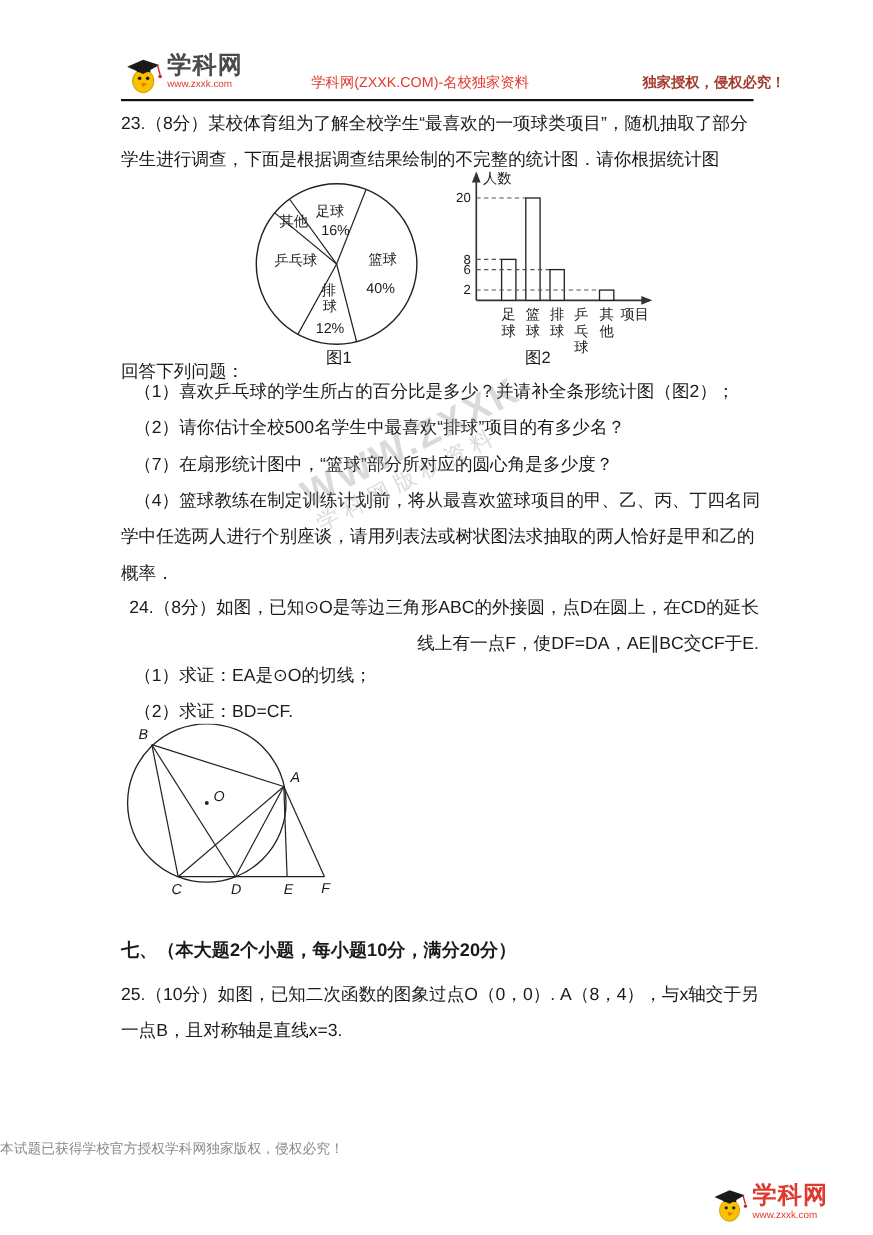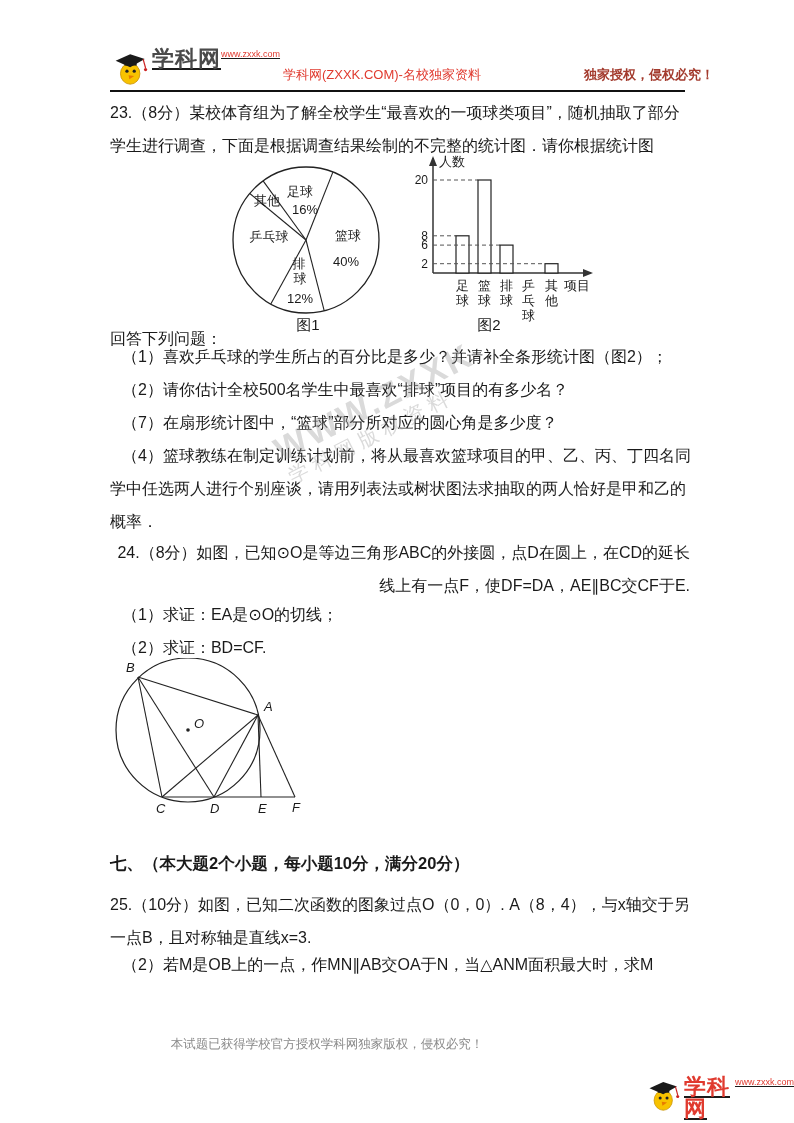--- a/index.html
+++ b/index.html
@@ -8,34 +8,34 @@
     margin:0 auto;overflow:hidden;
     font-family:"Liberation Sans","DejaVu Sans",sans-serif;
     color:var(--ink,#1a1a1a);
   }
   .txt{position:absolute;font-size:16px;line-height:33px;color:var(--ink,#1a1a1a);}
   .items .part{display:block;text-indent:12px;}
   .hdr-center{position:absolute;left:283px;top:66px;font-size:13px;font-weight:normal;color:var(--brand-red,#e03a2f);}
   .hdr-right{position:absolute;left:540px;top:66px;font-size:13px;font-weight:bold;color:var(--brand-dark-red,#a33b2e);margin-left:44px;}
   .hdr-rule{position:absolute;left:110px;top:90px;width:575px;height:2px;background:#111;}
   .logo{position:absolute;display:flex;align-items:flex-start;gap:4px;}
-  .logo .col{display:flex;flex-direction:row;line-height:1;text-decoration:underline;}
+  .logo .col{display:flex;flex-direction:column;line-height:1;}
   .logo .name{font-weight:bold;font-size:22px;letter-spacing:1px;}
   .logo .url{font-size:9px;margin-top:2px;color:var(--brand-red,#e03a2f);}
   .logo-top .name{color:var(--logo-gray,#4a4a4a);}
   .logo-bottom .name{color:var(--brand-red,#e03a2f);}
   .sec-head{position:absolute;left:110px;top:853px;font-size:16.5px;font-weight:bold;}
   .watermark{
     position:absolute;left:295px;top:430px;width:330px;
     transform:rotate(-27deg);transform-origin:left bottom;
     color:rgba(150,150,150,0.35);pointer-events:none;text-align:left;
   }
   .watermark .wm1{font-size:34px;font-weight:bold;letter-spacing:3px;line-height:1;}
   .watermark .wm2{font-size:20px;letter-spacing:6px;line-height:1.2;}
-  .footer{position:absolute;left:0;top:1036px;width:654px;text-align:center;
+  .footer{position:absolute;left:0;top:1036px;width:654px;text-align:left;
     font-size:12.5px;color:var(--footer-gray,#8a8a8a);}
   .chart{position:absolute;}
   svg text{font-family:"Liberation Sans","DejaVu Sans",sans-serif;}
 </style>
 </head>
 <body>
 
 <div class="page">
 
   <div class="logo logo-top" style="left:114px;top:48px;">
@@ -157,21 +157,20 @@
         <text x="150" y="155" font-size="13" font-style="italic" font-family="&quot;Liberation Serif&quot;,&quot;DejaVu Serif&quot;,serif" fill="#1a1a1a">E</text>
         <text x="184" y="154" font-size="13" font-style="italic" font-family="&quot;Liberation Serif&quot;,&quot;DejaVu Serif&quot;,serif" fill="#1a1a1a">F</text>
         <text x="86" y="70" font-size="13" font-style="italic" font-family="&quot;Liberation Serif&quot;,&quot;DejaVu Serif&quot;,serif" fill="#1a1a1a">O</text>
       </svg>
   </div>
 
   <div class="sec-head">七、（本大题2个小题，每小题10分，满分20分）</div>
 
   <div class="txt" style="left:110px;top:888px;width:580px;">25.（10分）如图，已知二次函数的图象过点O（0，0）. A（8，4），与x轴交于另一点B，且对称轴是直线x=3.</div>
   <div class="txt items" style="left:110px;top:948px;width:582px;">
-    <span class="part">（2）若M是OB上的一点，作MN∥AB交OA于N，当△ANM面积最大时，求M</span>
   </div>
 
   <div class="footer">本试题已获得学校官方授权学科网独家版权，侵权必究！</div>
 
   <div class="logo logo-bottom" style="left:648px;top:1076px;">
     <span>
       <svg viewBox="0 0 42 46" width="32" height="38">
         <ellipse cx="20" cy="30" rx="12" ry="13" fill="#f8c200" stroke="#c89000" stroke-width="1"></ellipse>
         <circle cx="16" cy="27" r="2" fill="#222"></circle>
         <circle cx="25" cy="27" r="2" fill="#222"></circle>

